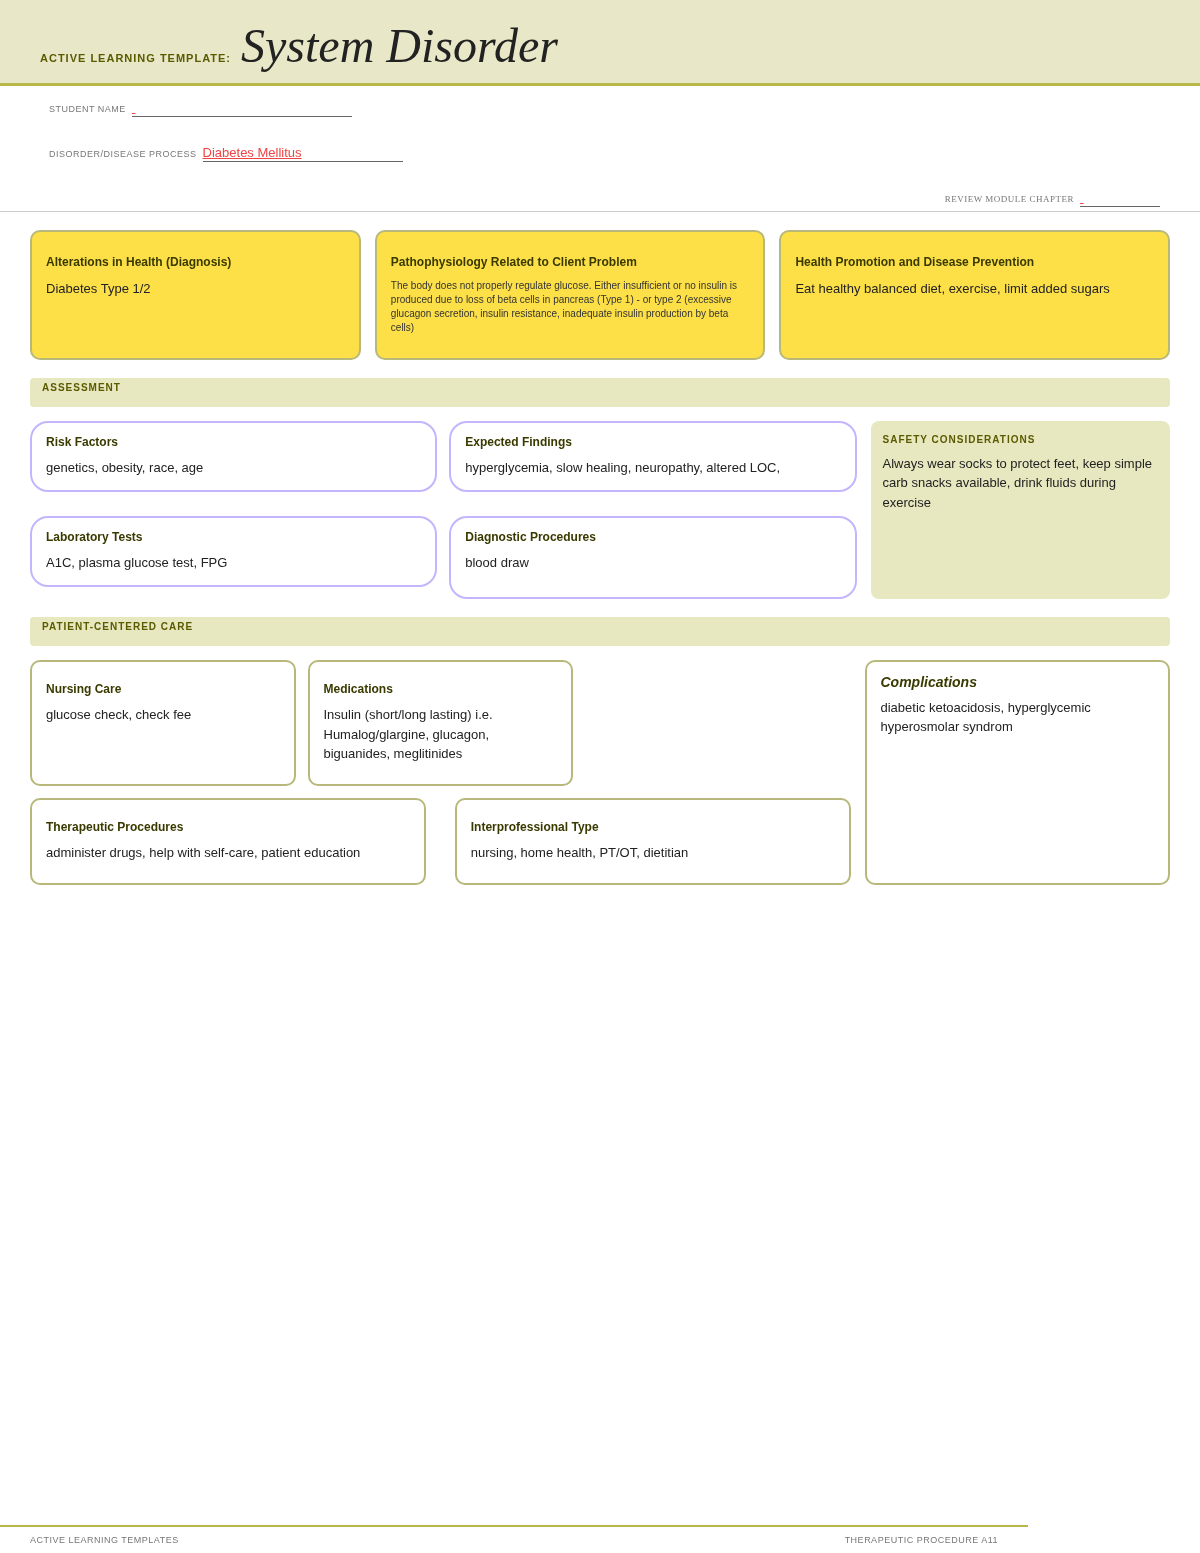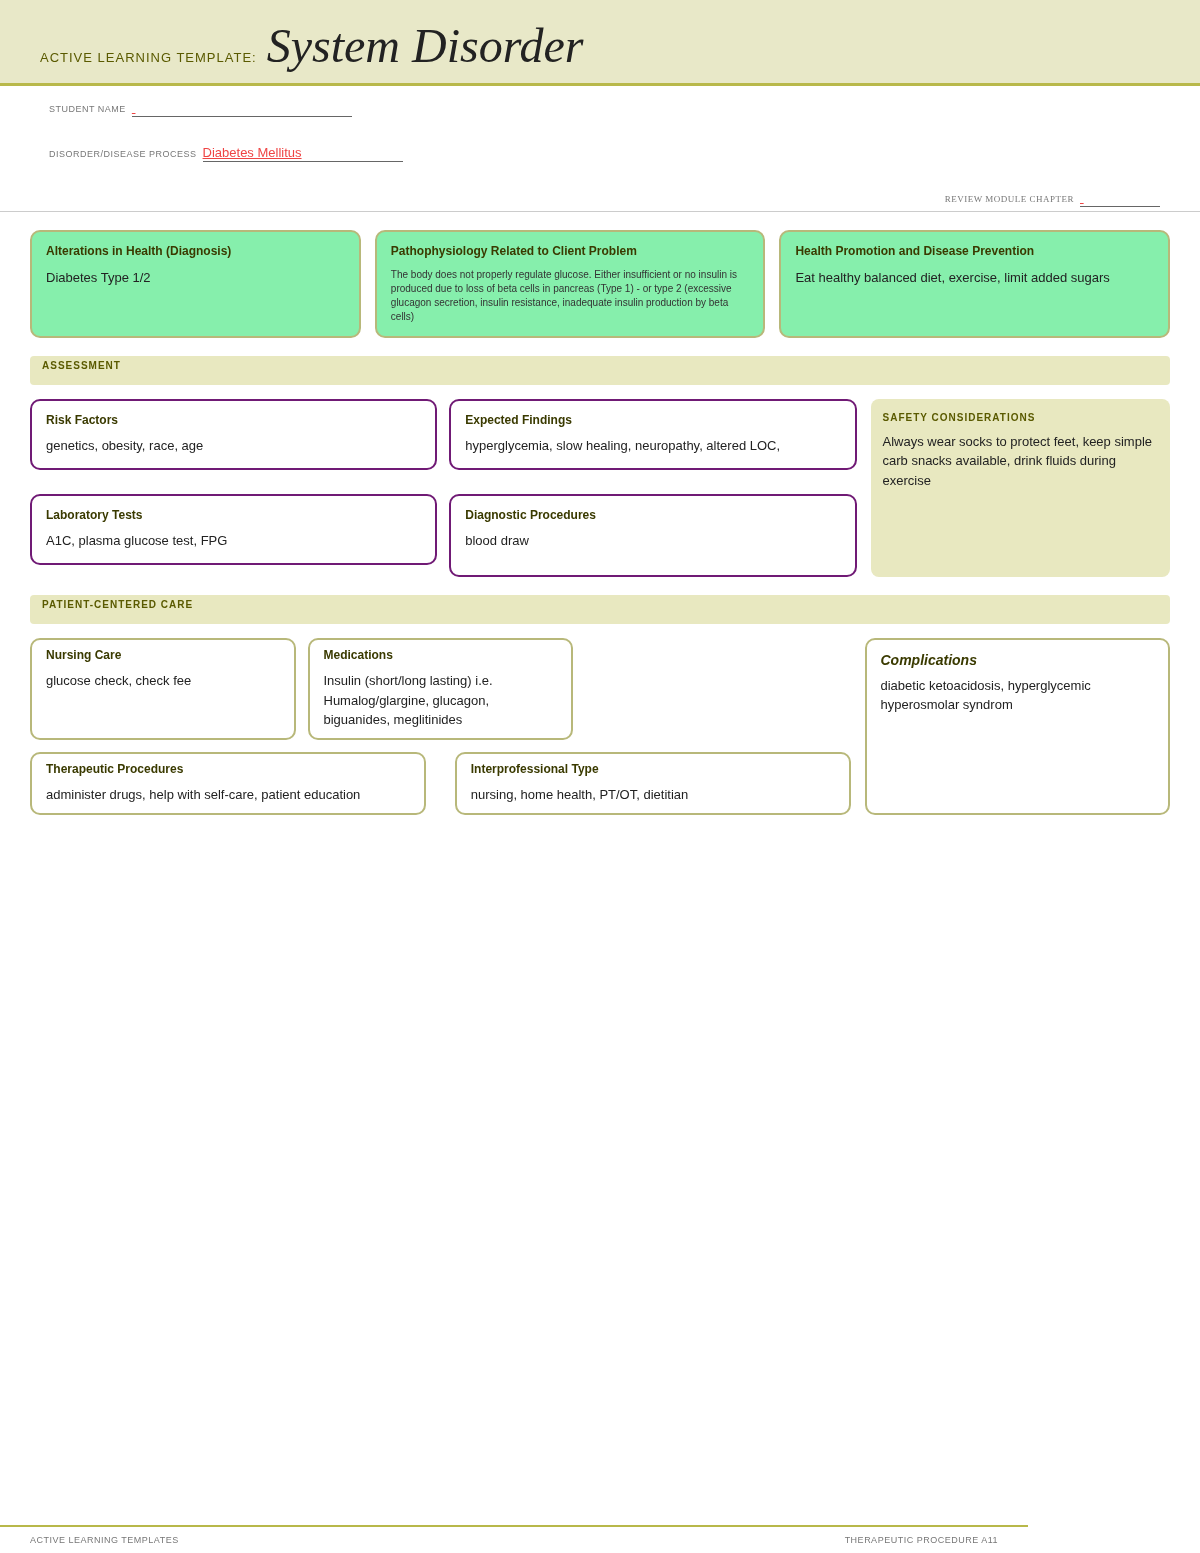--- a/index.html
+++ b/index.html
@@ -17,22 +17,22 @@
       background: #e8e8c8;
       padding: 18px 40px 10px 40px;
       border-bottom: 3px solid #b8b84a;
     }
     .header-top {
       display: flex;
       align-items: baseline;
       gap: 10px;
     }
     .header-label {
-      font-size: 13px;
-      font-weight: normal;
+      font-size: 11px;
+      font-weight: bold;
       letter-spacing: 1px;
       color: #5a5a00;
       text-transform: uppercase;
     }
     .header-title {
       font-family: Georgia, serif;
       font-size: 48px;
       font-style: italic;
       font-weight: normal;
       color: #222;
@@ -74,22 +74,22 @@
 
     
     .top-boxes {
       display: flex;
       gap: 14px;
       margin-bottom: 18px;
     }
     .box {
       border: 2px solid #b8b87a;
       border-radius: 10px;
-      padding: 12px 14px;
-      background: #86efac;
+      padding: 23px 14px;
+      background: #fde047;
     }
     .box-header {
       font-size: 12px;
       font-weight: bold;
       color: #3a3a00;
       margin-bottom: 8px;
       line-height: 1.3;
     }
     .box-content {
       font-size: 13px;
@@ -191,34 +191,34 @@
       padding: 8px 30px;
       border-top: 2px solid #b8b84a;
       background: #fff;
       font-size: 9px;
       color: #777;
       letter-spacing: 0.5px;
       text-transform: uppercase;
     }
 
     .big-assessment-box {
-      border: 2px solid #701a75;
-      border-radius: 10px;
+      border: 2px solid #c4b5fd;
+      border-radius: 18px;
       padding: 12px 14px;
       background: #fff;
       margin-bottom: 12px;
     }
     .big-assessment-box:last-child {
       margin-bottom: 0;
     }
 
     .pcc-box {
       border: 2px solid #b8b87a;
       border-radius: 10px;
-      padding: 8px 14px;
+      padding: 20px 14px;
       background: #fff;
     }
 
     .section-bg {
       background: #e8e8c0;
       border-radius: 4px;
       padding: 4px 12px;
       margin-bottom: 14px;
     }
 

